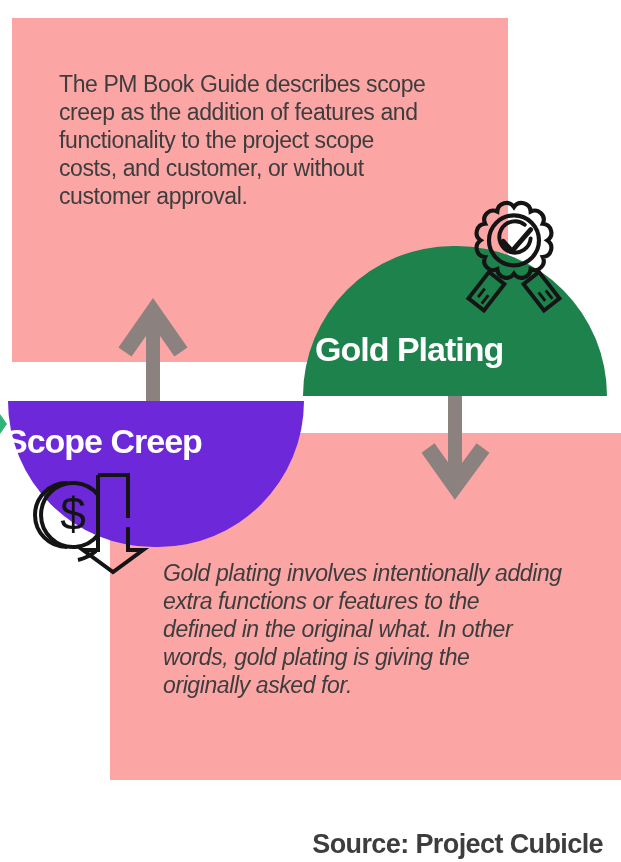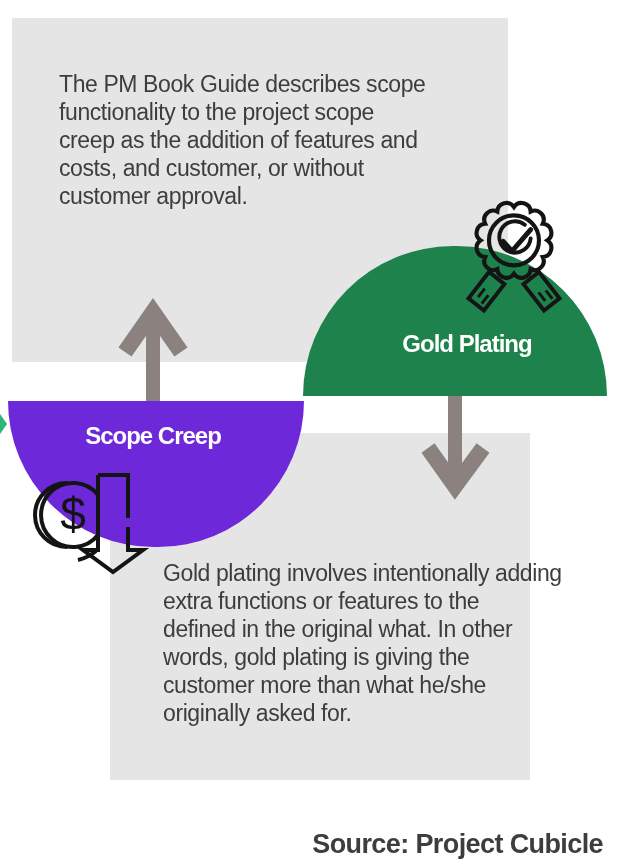--- a/index.html
+++ b/index.html
@@ -1,41 +1,41 @@
 <!DOCTYPE html>
 <html><head>
 <meta charset="utf-8">
 <style>
   html,body{margin:0;padding:0;background:#ffffff;}
   #stage{
     position:relative;width:621px;height:862px;overflow:hidden;
     background:#ffffff;
     font-family:"Liberation Sans","DejaVu Sans",sans-serif;
   }
-  .graybox{position:absolute;background:#e5e5e5;}
+  .graybox{position:absolute;background:#fca5a5;}
   #top-box{left:12px;top:18px;width:496px;height:344px;}
-  #bottom-box{left:110px;top:433px;width:420px;height:347px;}
+  #bottom-box{left:110px;top:433px;width:512px;height:347px;font-style:italic;}
   .bodytext{
     position:absolute;color:#3d3d3d;font-size:23px;line-height:28px;
     letter-spacing:-0.4px;white-space:nowrap;
   }
   #top-text{left:47px;top:52px;}
   #bottom-text{left:53px;top:126px;}
   .semi{position:absolute;}
   #gold-circle{
     left:303px;top:246px;width:304px;height:150px;background:#1e824d;
     border-radius:304px 304px 0 0;
   }
   #scope-circle{
     left:8px;top:401px;width:296px;height:146px;background:#6d28d9;
     border-radius:0 0 296px 296px;
   }
   .circle-label{
-    position:absolute;left:0;width:100%;text-align:center;color:#ffffff;
-    font-size:24px;font-weight:bold;letter-spacing:-1px;white-space:nowrap;
+    position:absolute;left:0;width:100%;color:#ffffff;
+    font-size:34px;font-weight:bold;letter-spacing:-1px;white-space:nowrap;
   }
   #gold-label{top:84px;transform:translateX(12px);}
   #scope-label{top:21px;transform:translateX(-3px);}
   #edge-sliver{
     position:absolute;left:0;top:414px;width:7px;height:20px;background:#2db476;
     clip-path:polygon(0 0,100% 50%,0 100%);
   }
   .icon-abs{position:absolute;overflow:visible;}
   #source-line{
     position:absolute;right:18px;top:829px;color:#3d3d3d;font-size:27px;
@@ -43,34 +43,33 @@
   }
 </style>
 </head>
 <body>
 
 <div id="stage">
 
   <div id="top-box" class="graybox">
     <div id="top-text" class="bodytext">
       <div>The PM Book Guide describes scope</div>
+      <div>creep as the addition of features and</div>
       <div>functionality to the project scope</div>
-      <div>creep as the addition of features and</div>
       <div>costs, and customer, or without</div>
       <div>customer approval.</div>
     </div>
   </div>
 
   <div id="bottom-box" class="graybox">
     <div id="bottom-text" class="bodytext">
       <div>Gold plating involves intentionally adding</div>
       <div>extra functions or features to the</div>
       <div>defined in the original what. In other</div>
       <div>words, gold plating is giving the</div>
-      <div>customer more than what he/she</div>
       <div>originally asked for.</div>
     </div>
   </div>
 
   <svg id="up-arrow" class="icon-abs" style="left:119px;top:296px;" width="68" height="105" viewBox="0 0 68 105">
     <rect x="27" y="24" width="14" height="81" fill="#8b817e"></rect>
     <path d="M6,56 L34,16 L62,56" fill="none" stroke="#8b817e" stroke-width="16" stroke-linejoin="miter"></path>
   </svg>
 
   <div id="gold-circle" class="semi">

